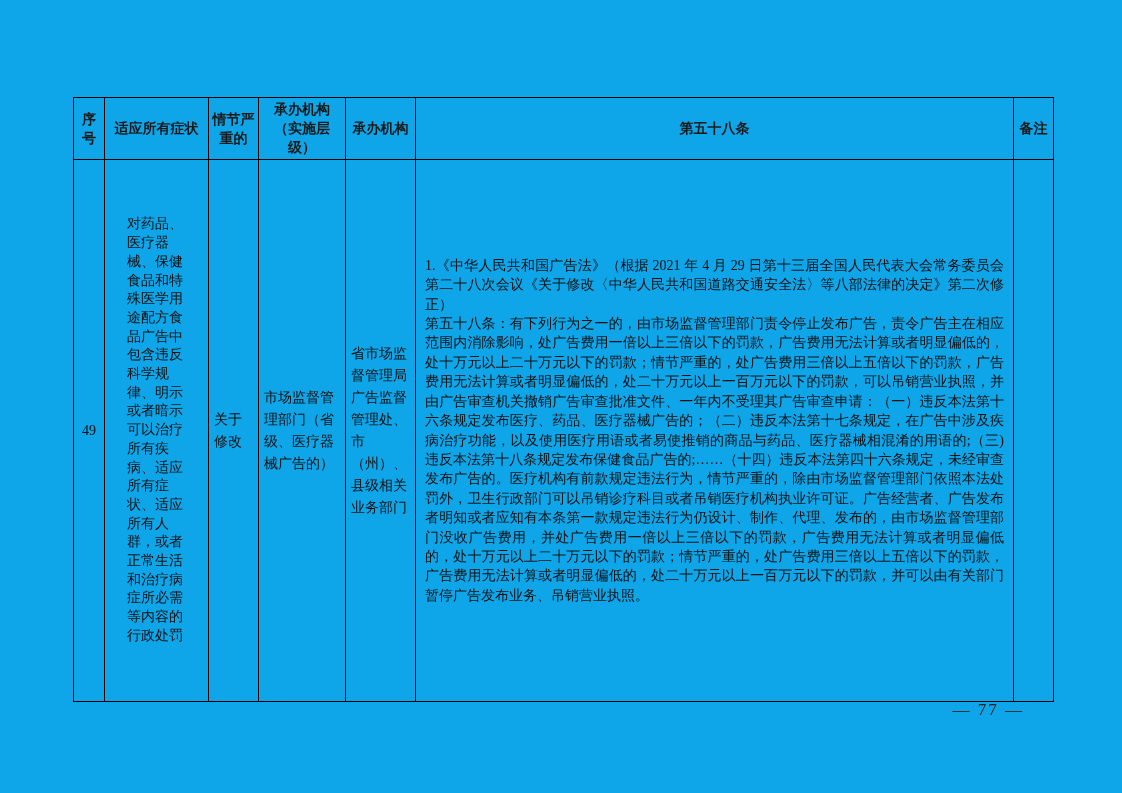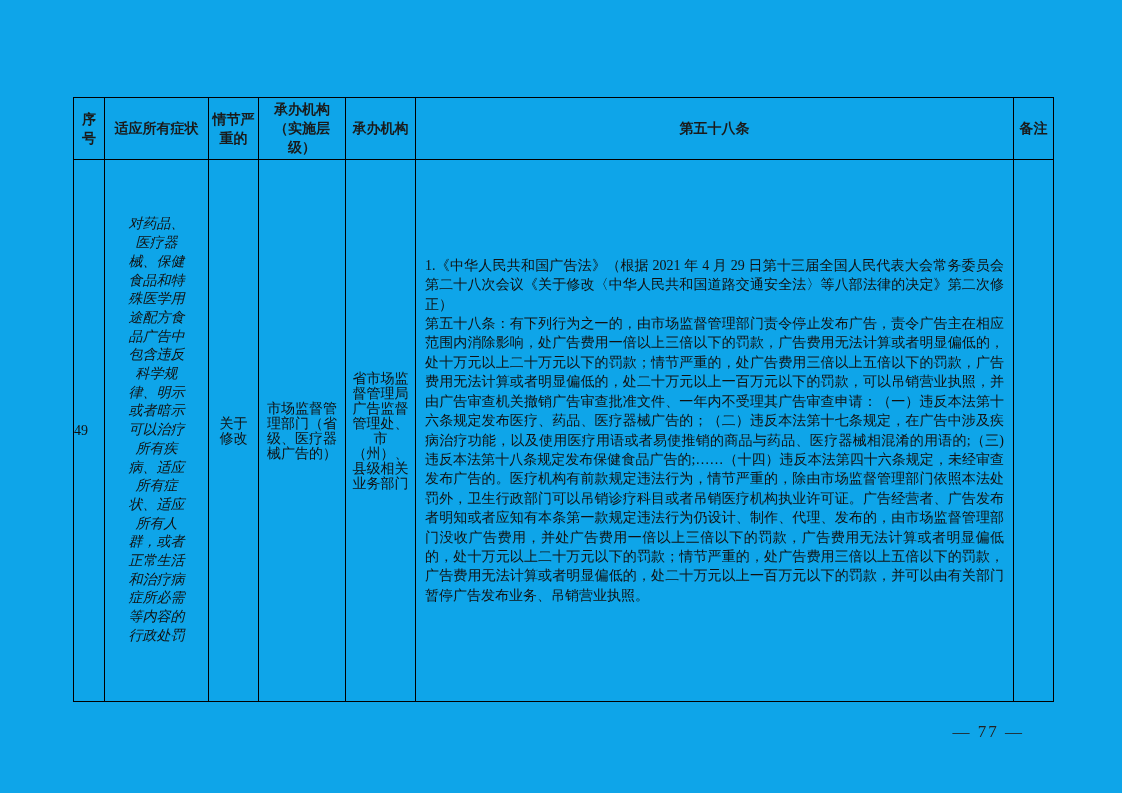--- a/index.html
+++ b/index.html
@@ -41,34 +41,32 @@
     line-height: 19px;
     text-align: center;
     padding: 2px 2px;
   }
   tr.body-row td {
     height: 542px;
     font-size: 14px;
     color: #111;
   }
   td.c-seq {
-    text-align: left;
+    text-align: center;
     font-size: 14.5px;
   }
   td.c-name {
-    text-align: center;
     padding: 4px 22px;
     line-height: 18.7px;
     font-size: 14px;
-    font-style: italic;
   }
   td.c-cat, td.c-subj, td.c-agency {
-    text-align: center;
+    text-align: left;
     padding: 4px 5px;
-    line-height: 15px;
+    line-height: 22px;
     font-size: 14px;
   }
   td.c-basis {
     padding: 6px 9px;
     text-align: left;
   }
   td.c-basis .basis-wrap p {
     font-size: 14px;
     line-height: 19.4px;
     text-align: justify;
@@ -78,21 +76,20 @@
     text-align: center;
   }
   .page-footer {
     position: absolute;
     top: 700px;
     right: 98px;
     font-size: 17px;
     letter-spacing: 2px;
     color: #222;
     font-family: "Liberation Serif", "DejaVu Serif", serif;
-    margin-top: 22px;
   }
 </style>
 </head>
 <body>
 
 <div class="page">
 
   <table class="law-table">
     <colgroup>
       <col style="width:31px">

